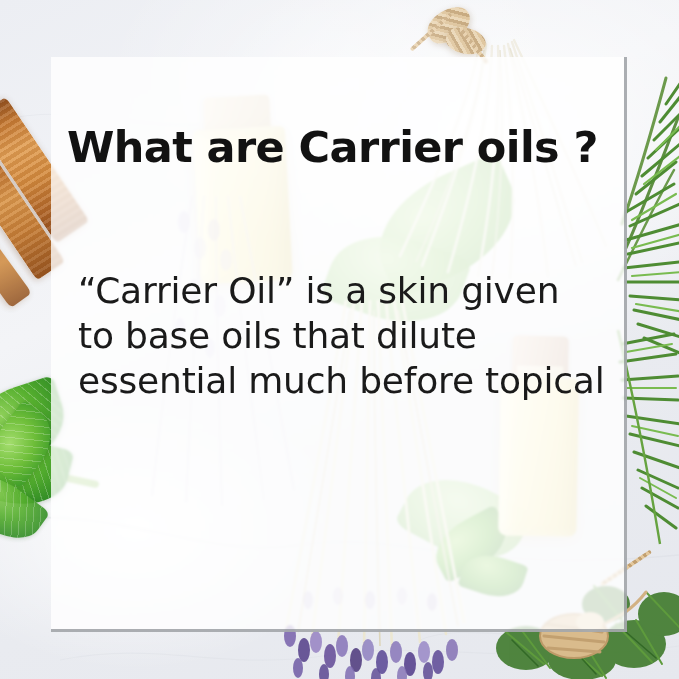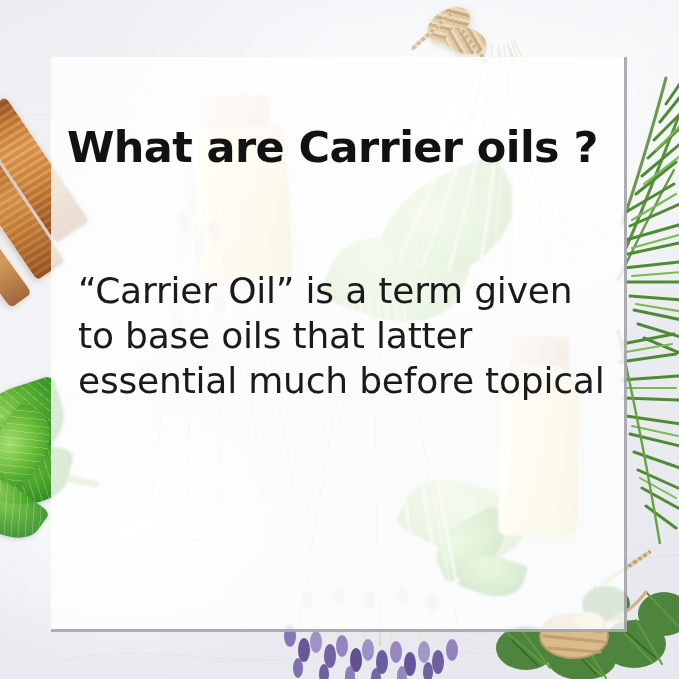--- a/index.html
+++ b/index.html
@@ -412,19 +412,19 @@
 
     <div style="position:absolute;inset:0;pointer-events:none;
                 background:radial-gradient(ellipse 340px 240px at 50% 12%, rgba(255,255,255,.5), rgba(255,255,255,0) 70%);"></div>
   </div>
 
   <div id="panel"></div>
 
   <div id="text-layer">
     <div id="title">What are Carrier oils ?</div>
     <div id="body-copy">
-      <span class="ln">“Carrier Oil” is a term given</span>
-      <span class="ln">to base oils that latter</span>
+      <span class="ln">“Carrier Oil” is a skin given</span>
+      <span class="ln">to base oils that dilute</span>
       <span class="ln">essential much before topical</span>
     </div>
   </div>
 
 </div>
 
 </body></html>

